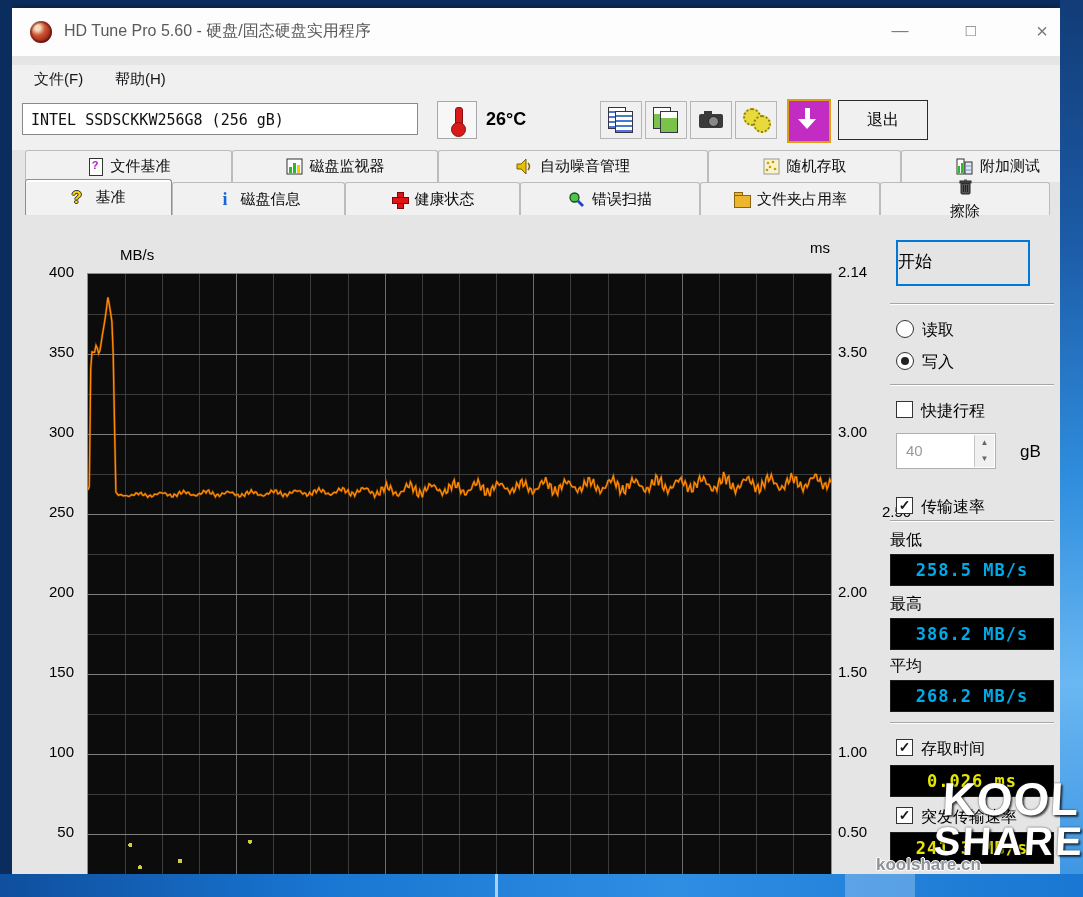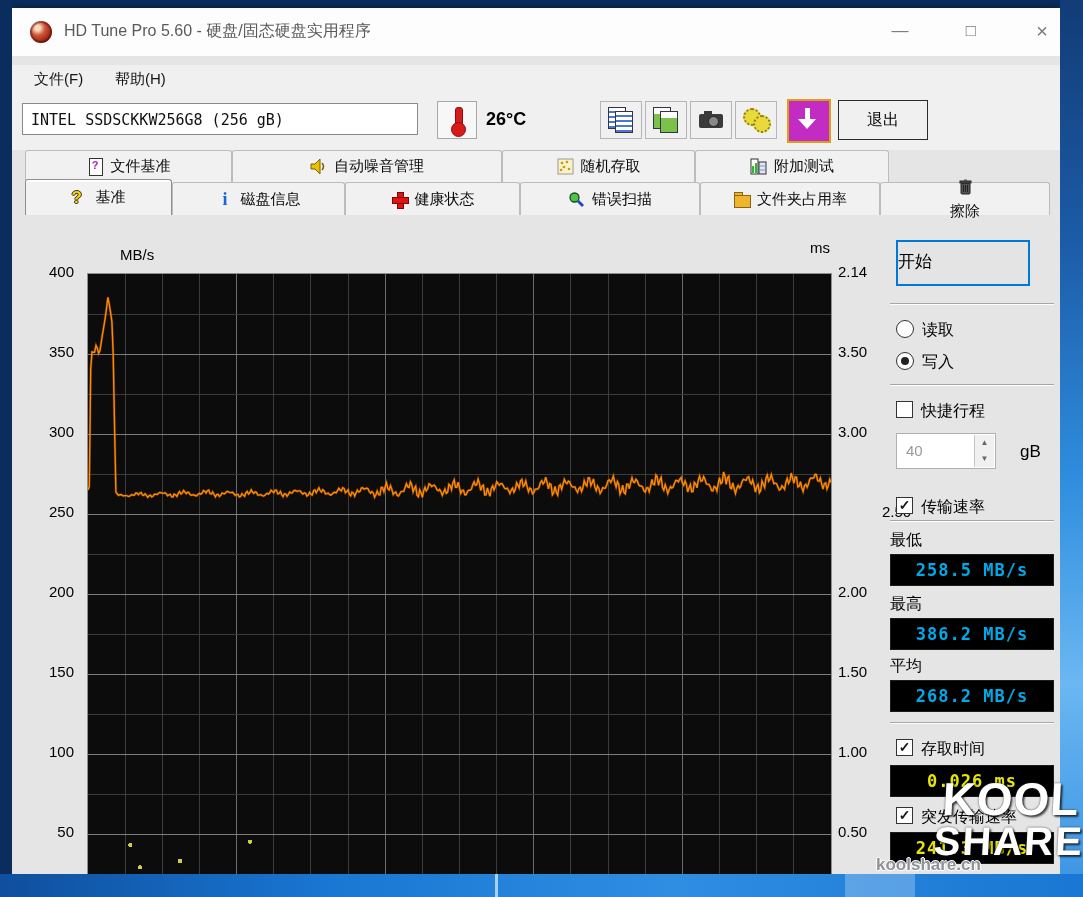--- a/index.html
+++ b/index.html
@@ -146,20 +146,31 @@
       <div id="btn-exit">退出</div>
     </div>
 
     <div id="tabrow1" class="tabrow">
       <div class="tab" style="width:207px;">
         <span class="ticon">
             <span class="page-ico"></span>
             <span class="page-q">?</span>
           </span>
         <span>文件基准</span>
+      </div>
+      <div class="tab" style="width:206px;">
+        <span class="ticon">
+          <svg width="17" height="17">
+              <rect x="1" y="1" width="15" height="15" fill="#fff" stroke="#333"></rect>
+              <rect x="3" y="9" width="3" height="6" fill="#2db82d"></rect>
+              <rect x="7" y="5" width="3" height="10" fill="#2db82d"></rect>
+              <rect x="11" y="7" width="3" height="8" fill="#e8d000"></rect>
+            </svg>
+        </span>
+        <span>磁盘监视器</span>
       </div>
       <div class="tab" style="width:270px;">
         <span class="ticon">
           <svg width="17" height="17">
               <polygon points="1,6 5,6 10,1 10,16 5,11 1,11" fill="#e8c000" stroke="#7a6000"></polygon>
               <path d="M12 5 Q15 8.5 12 12" fill="none" stroke="#7a6000" stroke-width="1.5"></path>
             </svg>
         </span>
         <span>自动噪音管理</span>
       </div>

